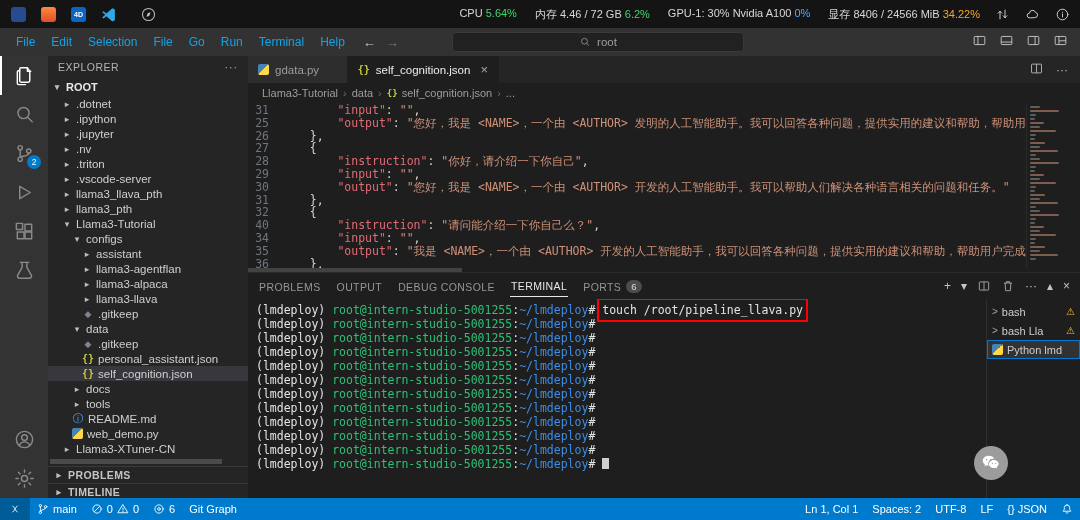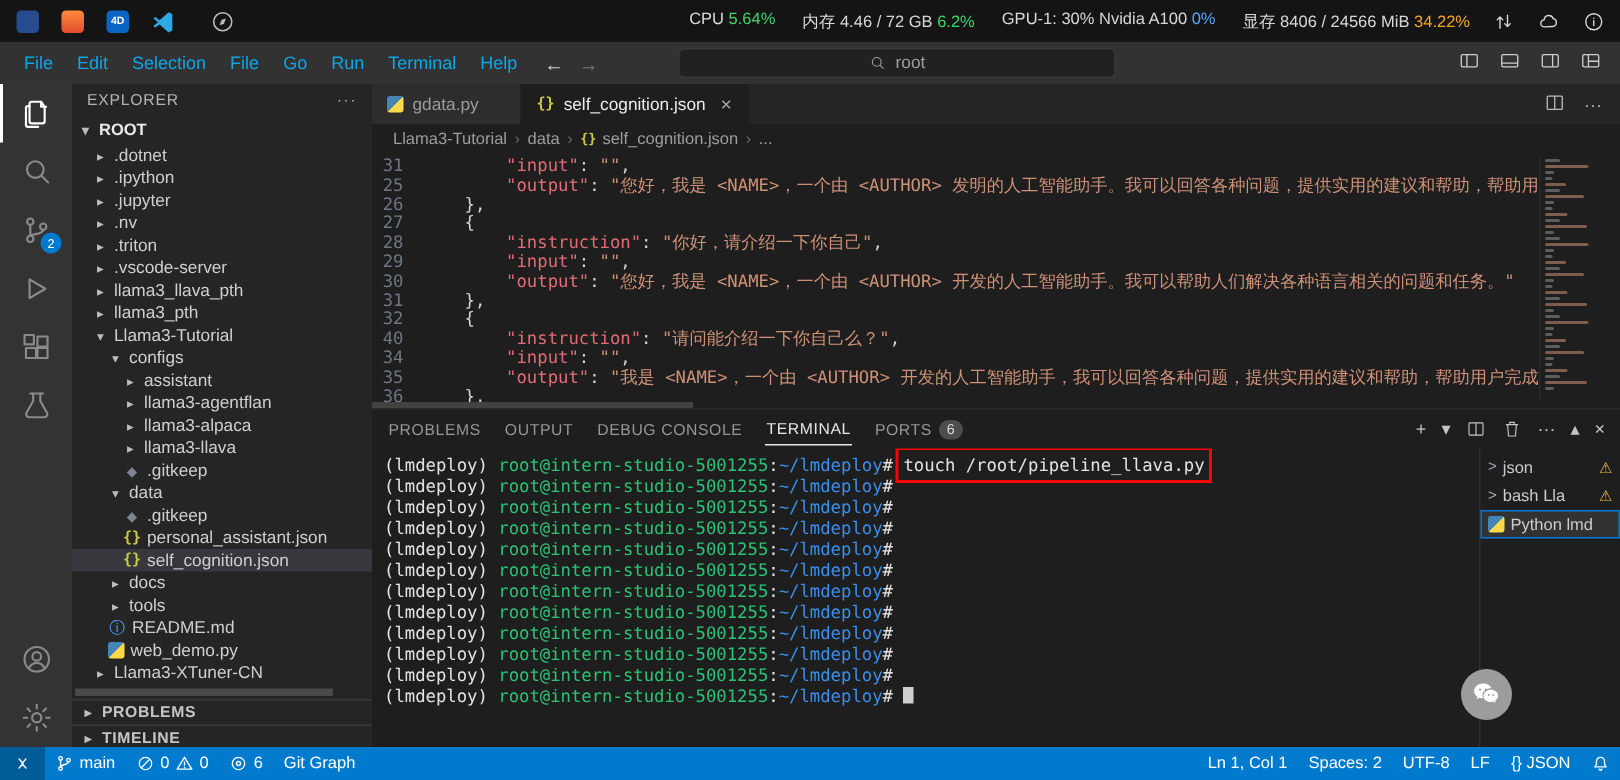--- a/index.html
+++ b/index.html
@@ -558,21 +558,21 @@
               <div class="trow"><span class="t-w">(lmdeploy) </span><span class="t-g">root@intern-studio-5001255</span><span class="t-w">:</span><span class="t-b">~/lmdeploy</span><span class="t-w">#</span></div>
               <div class="trow"><span class="t-w">(lmdeploy) </span><span class="t-g">root@intern-studio-5001255</span><span class="t-w">:</span><span class="t-b">~/lmdeploy</span><span class="t-w">#</span></div>
               <div class="trow"><span class="t-w">(lmdeploy) </span><span class="t-g">root@intern-studio-5001255</span><span class="t-w">:</span><span class="t-b">~/lmdeploy</span><span class="t-w">#</span></div>
               <div class="trow"><span class="t-w">(lmdeploy) </span><span class="t-g">root@intern-studio-5001255</span><span class="t-w">:</span><span class="t-b">~/lmdeploy</span><span class="t-w">#</span></div>
               <div class="trow"><span class="t-w">(lmdeploy) </span><span class="t-g">root@intern-studio-5001255</span><span class="t-w">:</span><span class="t-b">~/lmdeploy</span><span class="t-w">#</span></div>
               <div class="trow"><span class="t-w">(lmdeploy) </span><span class="t-g">root@intern-studio-5001255</span><span class="t-w">:</span><span class="t-b">~/lmdeploy</span><span class="t-w">#</span><span class="t-w"> </span><span class="cursor"></span></div>
             </div>
           <div class="term-side" id="termside">
               <div class="ts-row">
                 <span class="ts-ic">&gt;</span>
-                <span class="ts-label">json</span>
+                <span class="ts-label">bash</span>
                 <span class="ts-warn">⚠</span>
               </div>
               <div class="ts-row">
                 <span class="ts-ic">&gt;</span>
                 <span class="ts-label">bash Lla</span>
                 <span class="ts-warn">⚠</span>
               </div>
               <div class="ts-row sel">
                 <span class="py-icon"></span>
                 <span class="ts-label">Python lmd</span>

